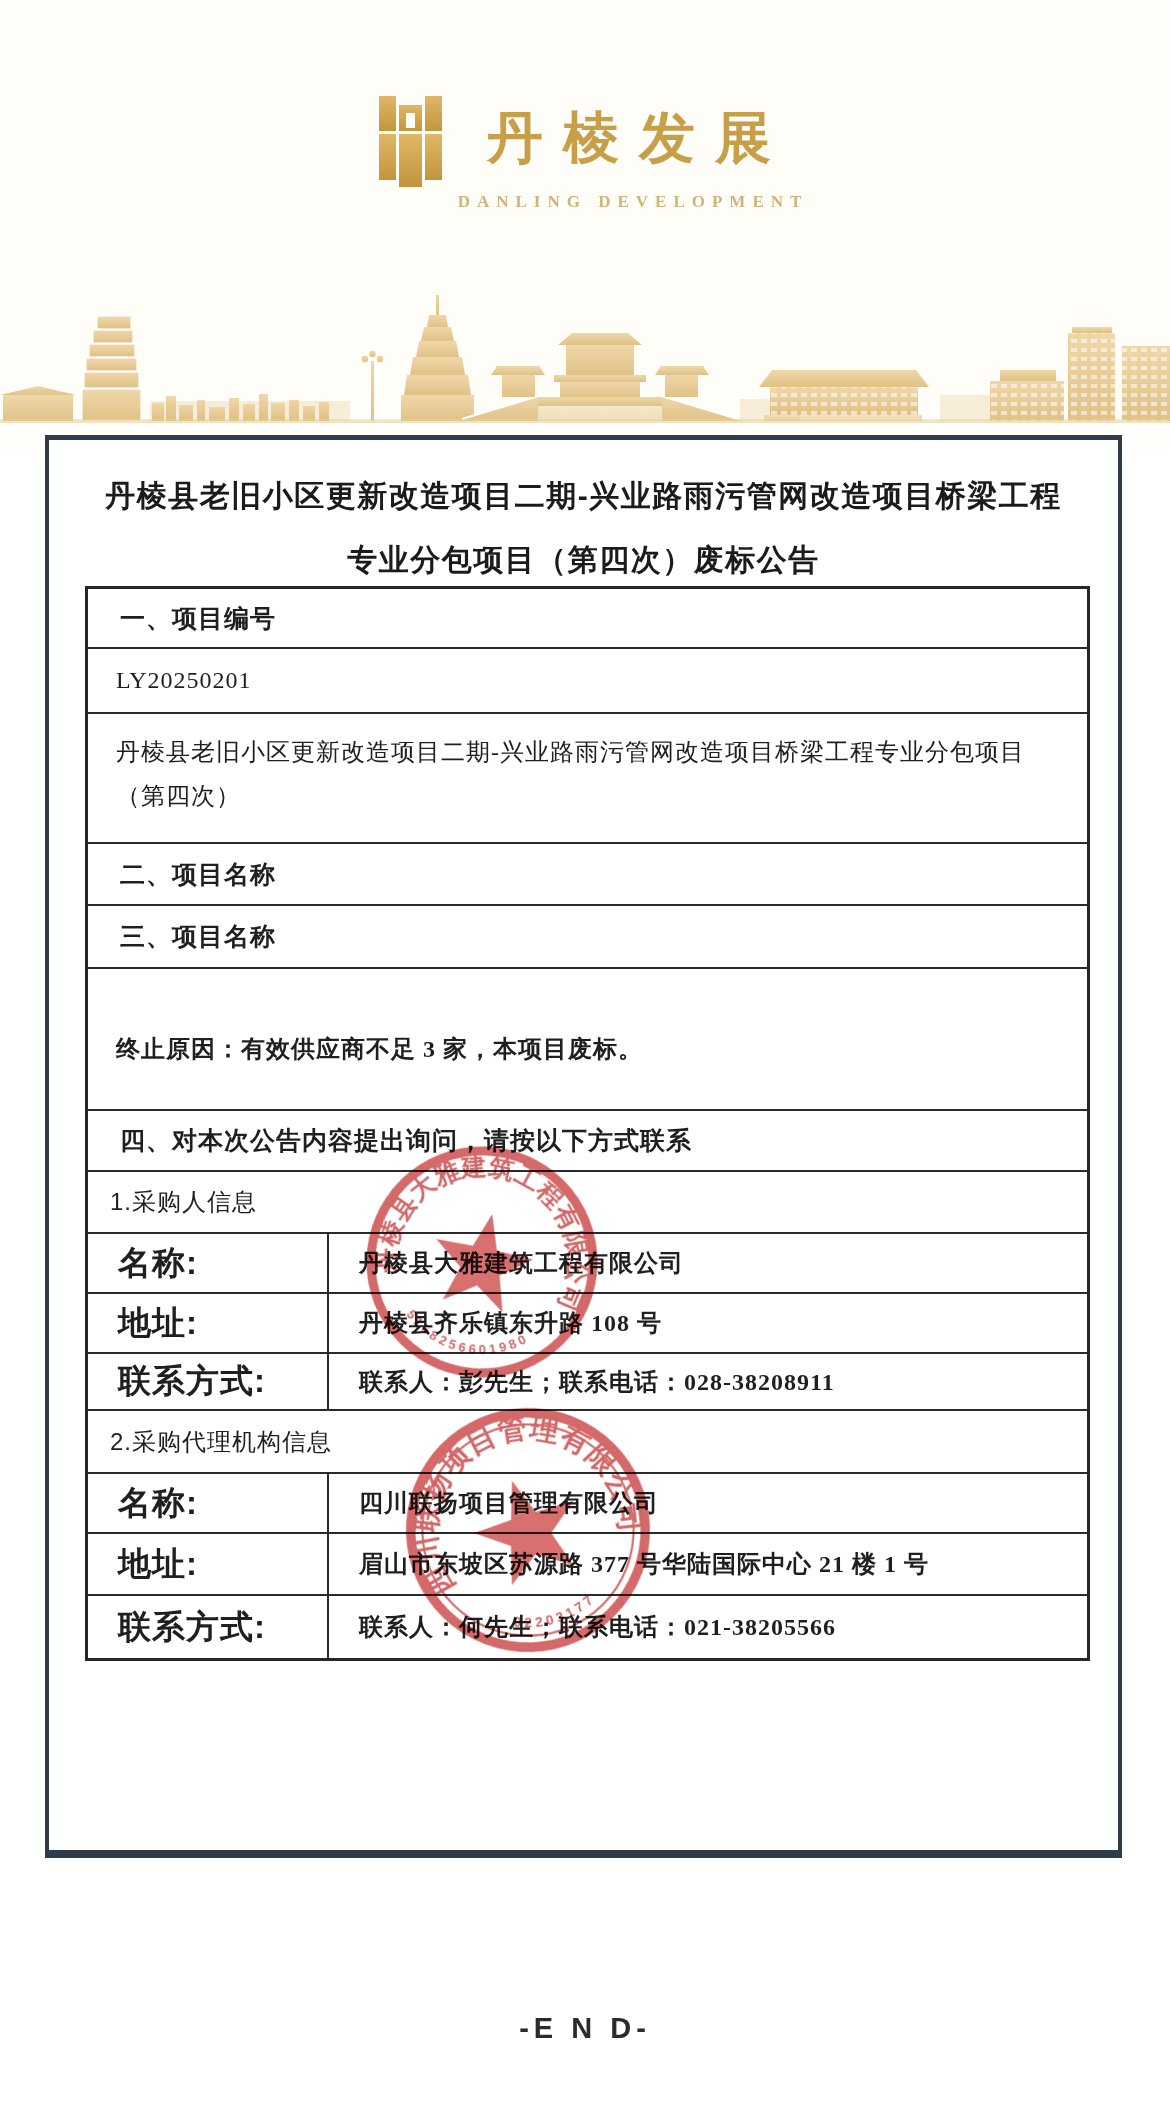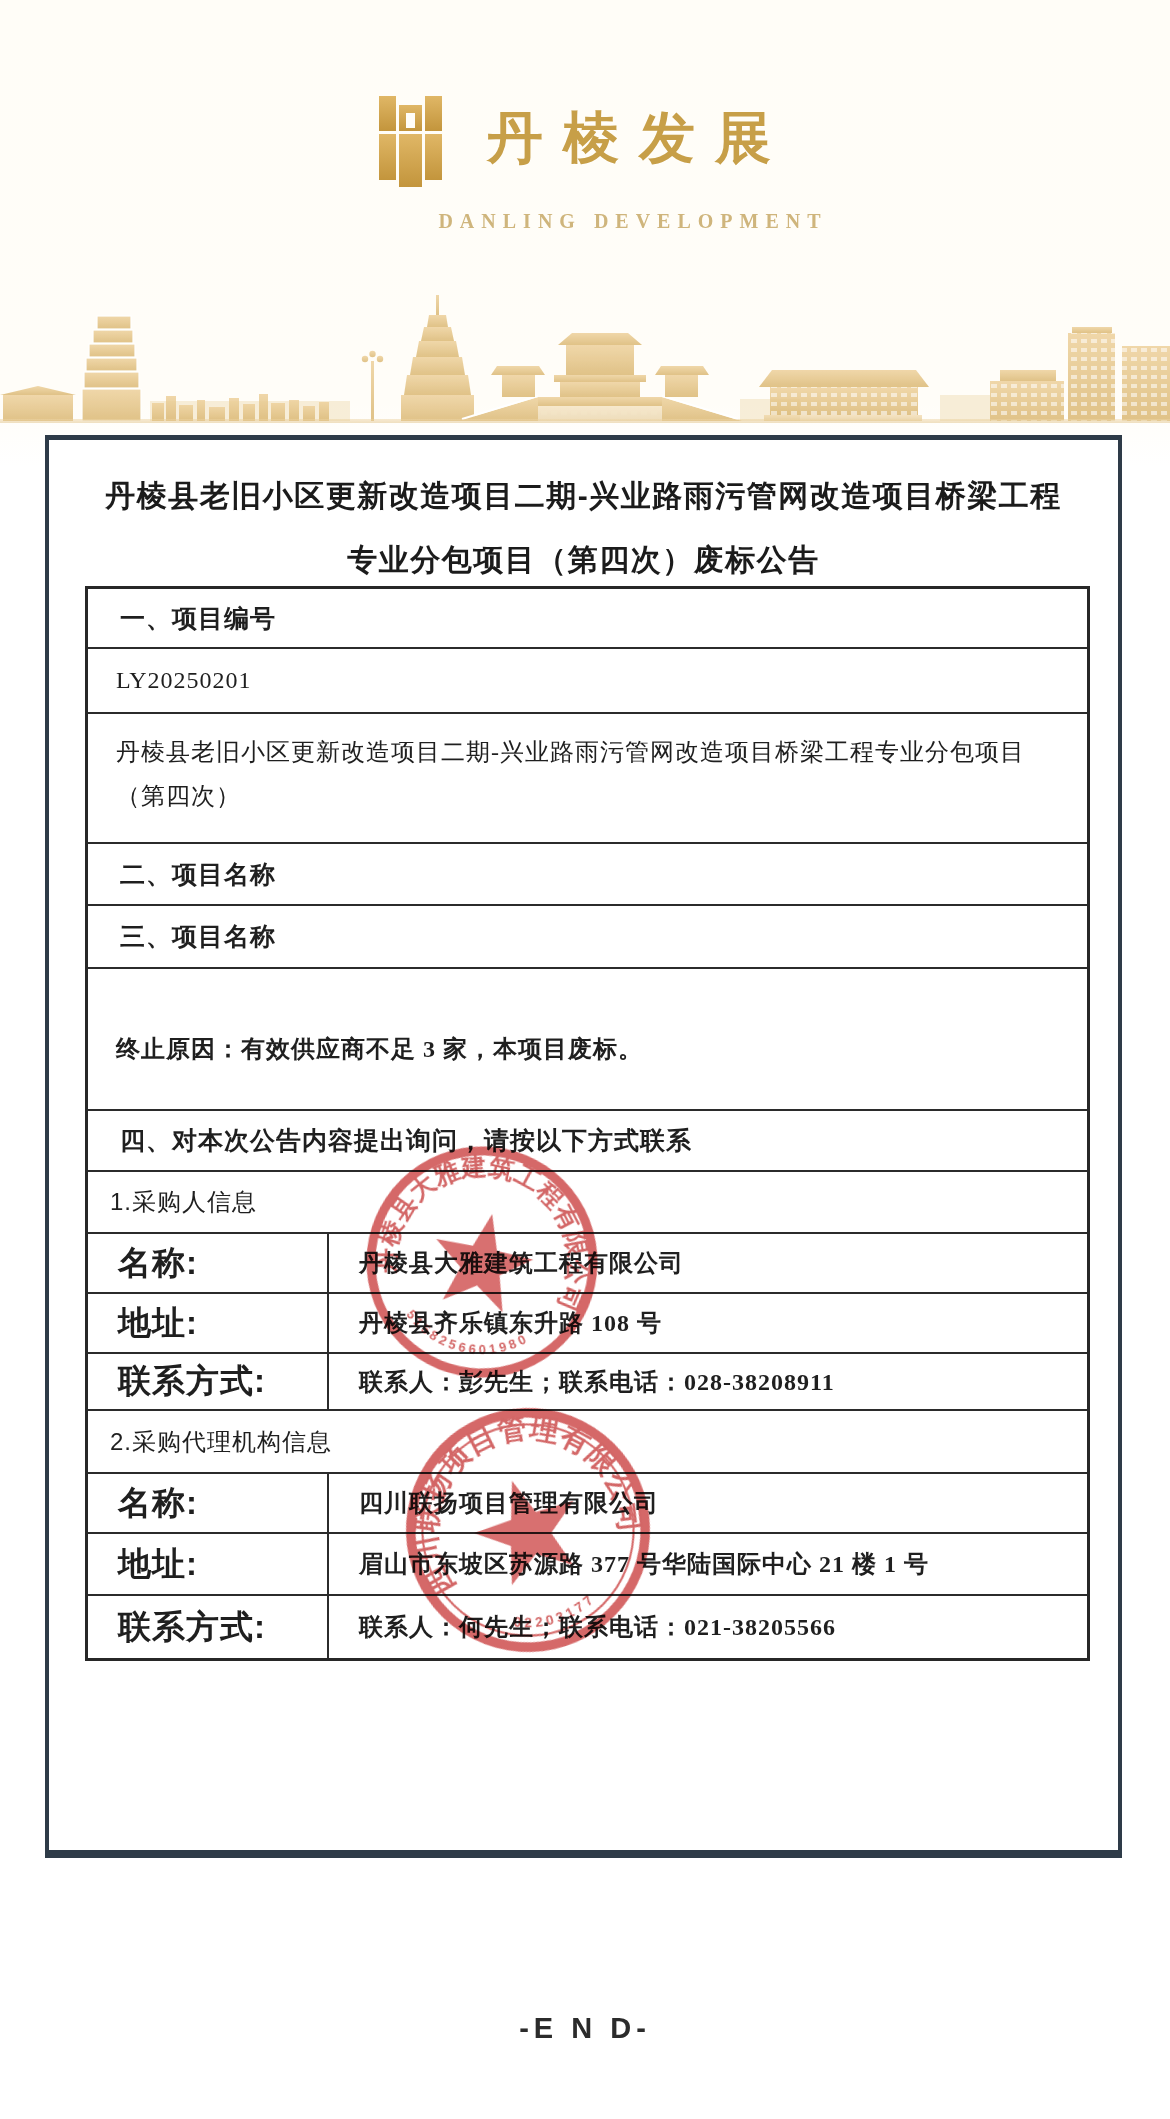--- a/index.html
+++ b/index.html
@@ -29,23 +29,23 @@
     content:'';position:absolute;left:7px;top:8px;width:9px;height:15px;background:#fffdf8;
   }
   .logo .c.mbot{margin-bottom:-7px;}
   .brand-name{
     font-family:"Liberation Serif","DejaVu Serif",serif;
     font-size:56px;font-weight:700;letter-spacing:20px;
     color:#c79f48;text-shadow:0 1px 0 rgba(255,255,255,.6);
     white-space:nowrap;
   }
   .brand-sub{
-    margin-top:28px;margin-left:96px;
+    margin-top:10px;margin-left:96px;
     font-family:"Liberation Serif","DejaVu Serif",serif;
-    font-size:20px;font-weight:600;letter-spacing:7px;color:#cfb57c;
+    font-size:17px;font-weight:600;letter-spacing:7px;color:#cfb57c;
   }
 
   
   .skyline{position:absolute;top:283px;left:0;width:1170px;height:142px;}
   .skyline svg{display:block;width:100%;height:100%;}
 
   
   .doc{
     position:absolute;left:45px;top:435px;width:1077px;height:1423px;
     box-sizing:border-box;background:#ffffff;

